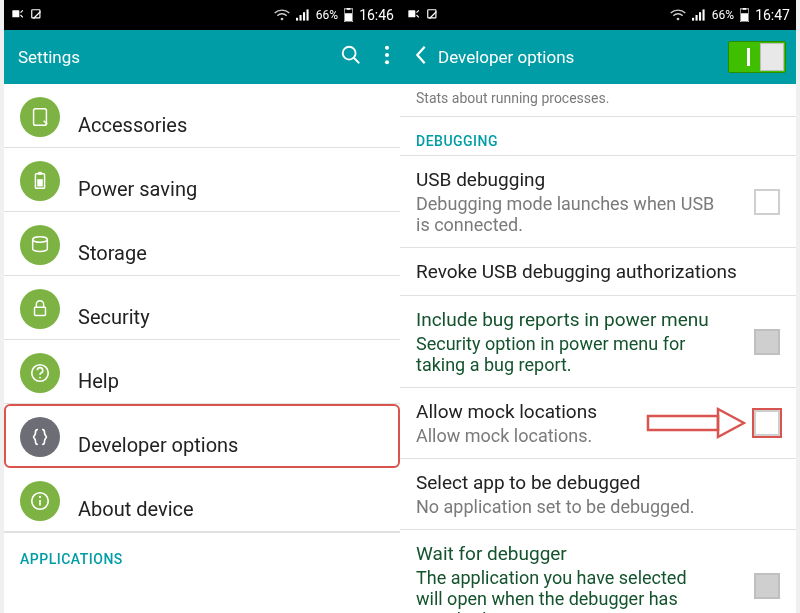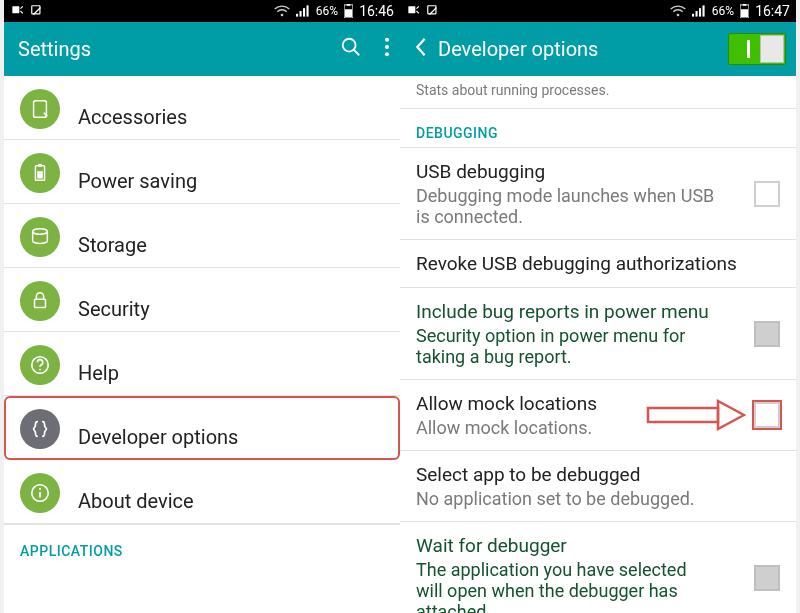--- a/index.html
+++ b/index.html
@@ -1,27 +1,27 @@
 <!DOCTYPE html>
 <html><head>
 <meta charset="utf-8">
 <style>
   html,body{margin:0;padding:0;font-family:Roboto,Arial,sans-serif;background:#fff;}
   .stage{width:800px;height:613px;background:#f0f0f0;position:relative;overflow:hidden;}
   .phone{position:absolute;top:0;width:396px;height:613px;background:#fff;overflow:hidden;}
   .phone.left{left:4px;}
   .phone.right{left:400px;}
   
-  .statusbar{height:22px;background:#000;color:#fff;display:flex;align-items:center;font-size:13px;padding:0 6px;position:relative;}
+  .statusbar{height:30px;background:#000;color:#fff;display:flex;align-items:center;font-size:13px;padding:0 6px;position:relative;}
   .statusbar .s-left{display:flex;gap:6px;align-items:center;}
   .statusbar .s-right{position:absolute;right:6px;display:flex;gap:6px;align-items:center;}
   .sb-icon svg{display:block;}
   
   .header{height:54px;background:#009da6;color:#fff;display:flex;align-items:center;padding:0 14px;position:relative;}
-  .header .title{font-size:20px;font-weight:400;}
+  .header .title{font-size:17px;font-weight:400;}
   .header .right-icons{position:absolute;right:10px;display:flex;gap:22px;align-items:center;}
   .back-chevron{margin-right:10px;}
   
   .toggle{width:56px;height:30px;background:#3fbf00;border:1px solid #2a8c00;border-radius:2px;position:relative;}
   .toggle .knob{position:absolute;right:1px;top:1px;bottom:1px;width:24px;background:#e8e8e8;border:1px solid #bdbdbd;box-sizing:border-box;}
   .toggle .bar{position:absolute;left:18px;top:6px;bottom:6px;width:3px;background:#fff;}
   
   .list{}
   .row{display:flex;align-items:flex-end;min-height:64px;padding:10px 16px;border-bottom:1px solid #e1e1e1;box-sizing:border-box;}
   .icon-circle{width:40px;height:40px;border-radius:50%;display:flex;align-items:center;justify-content:center;margin-right:18px;flex:0 0 40px;}

